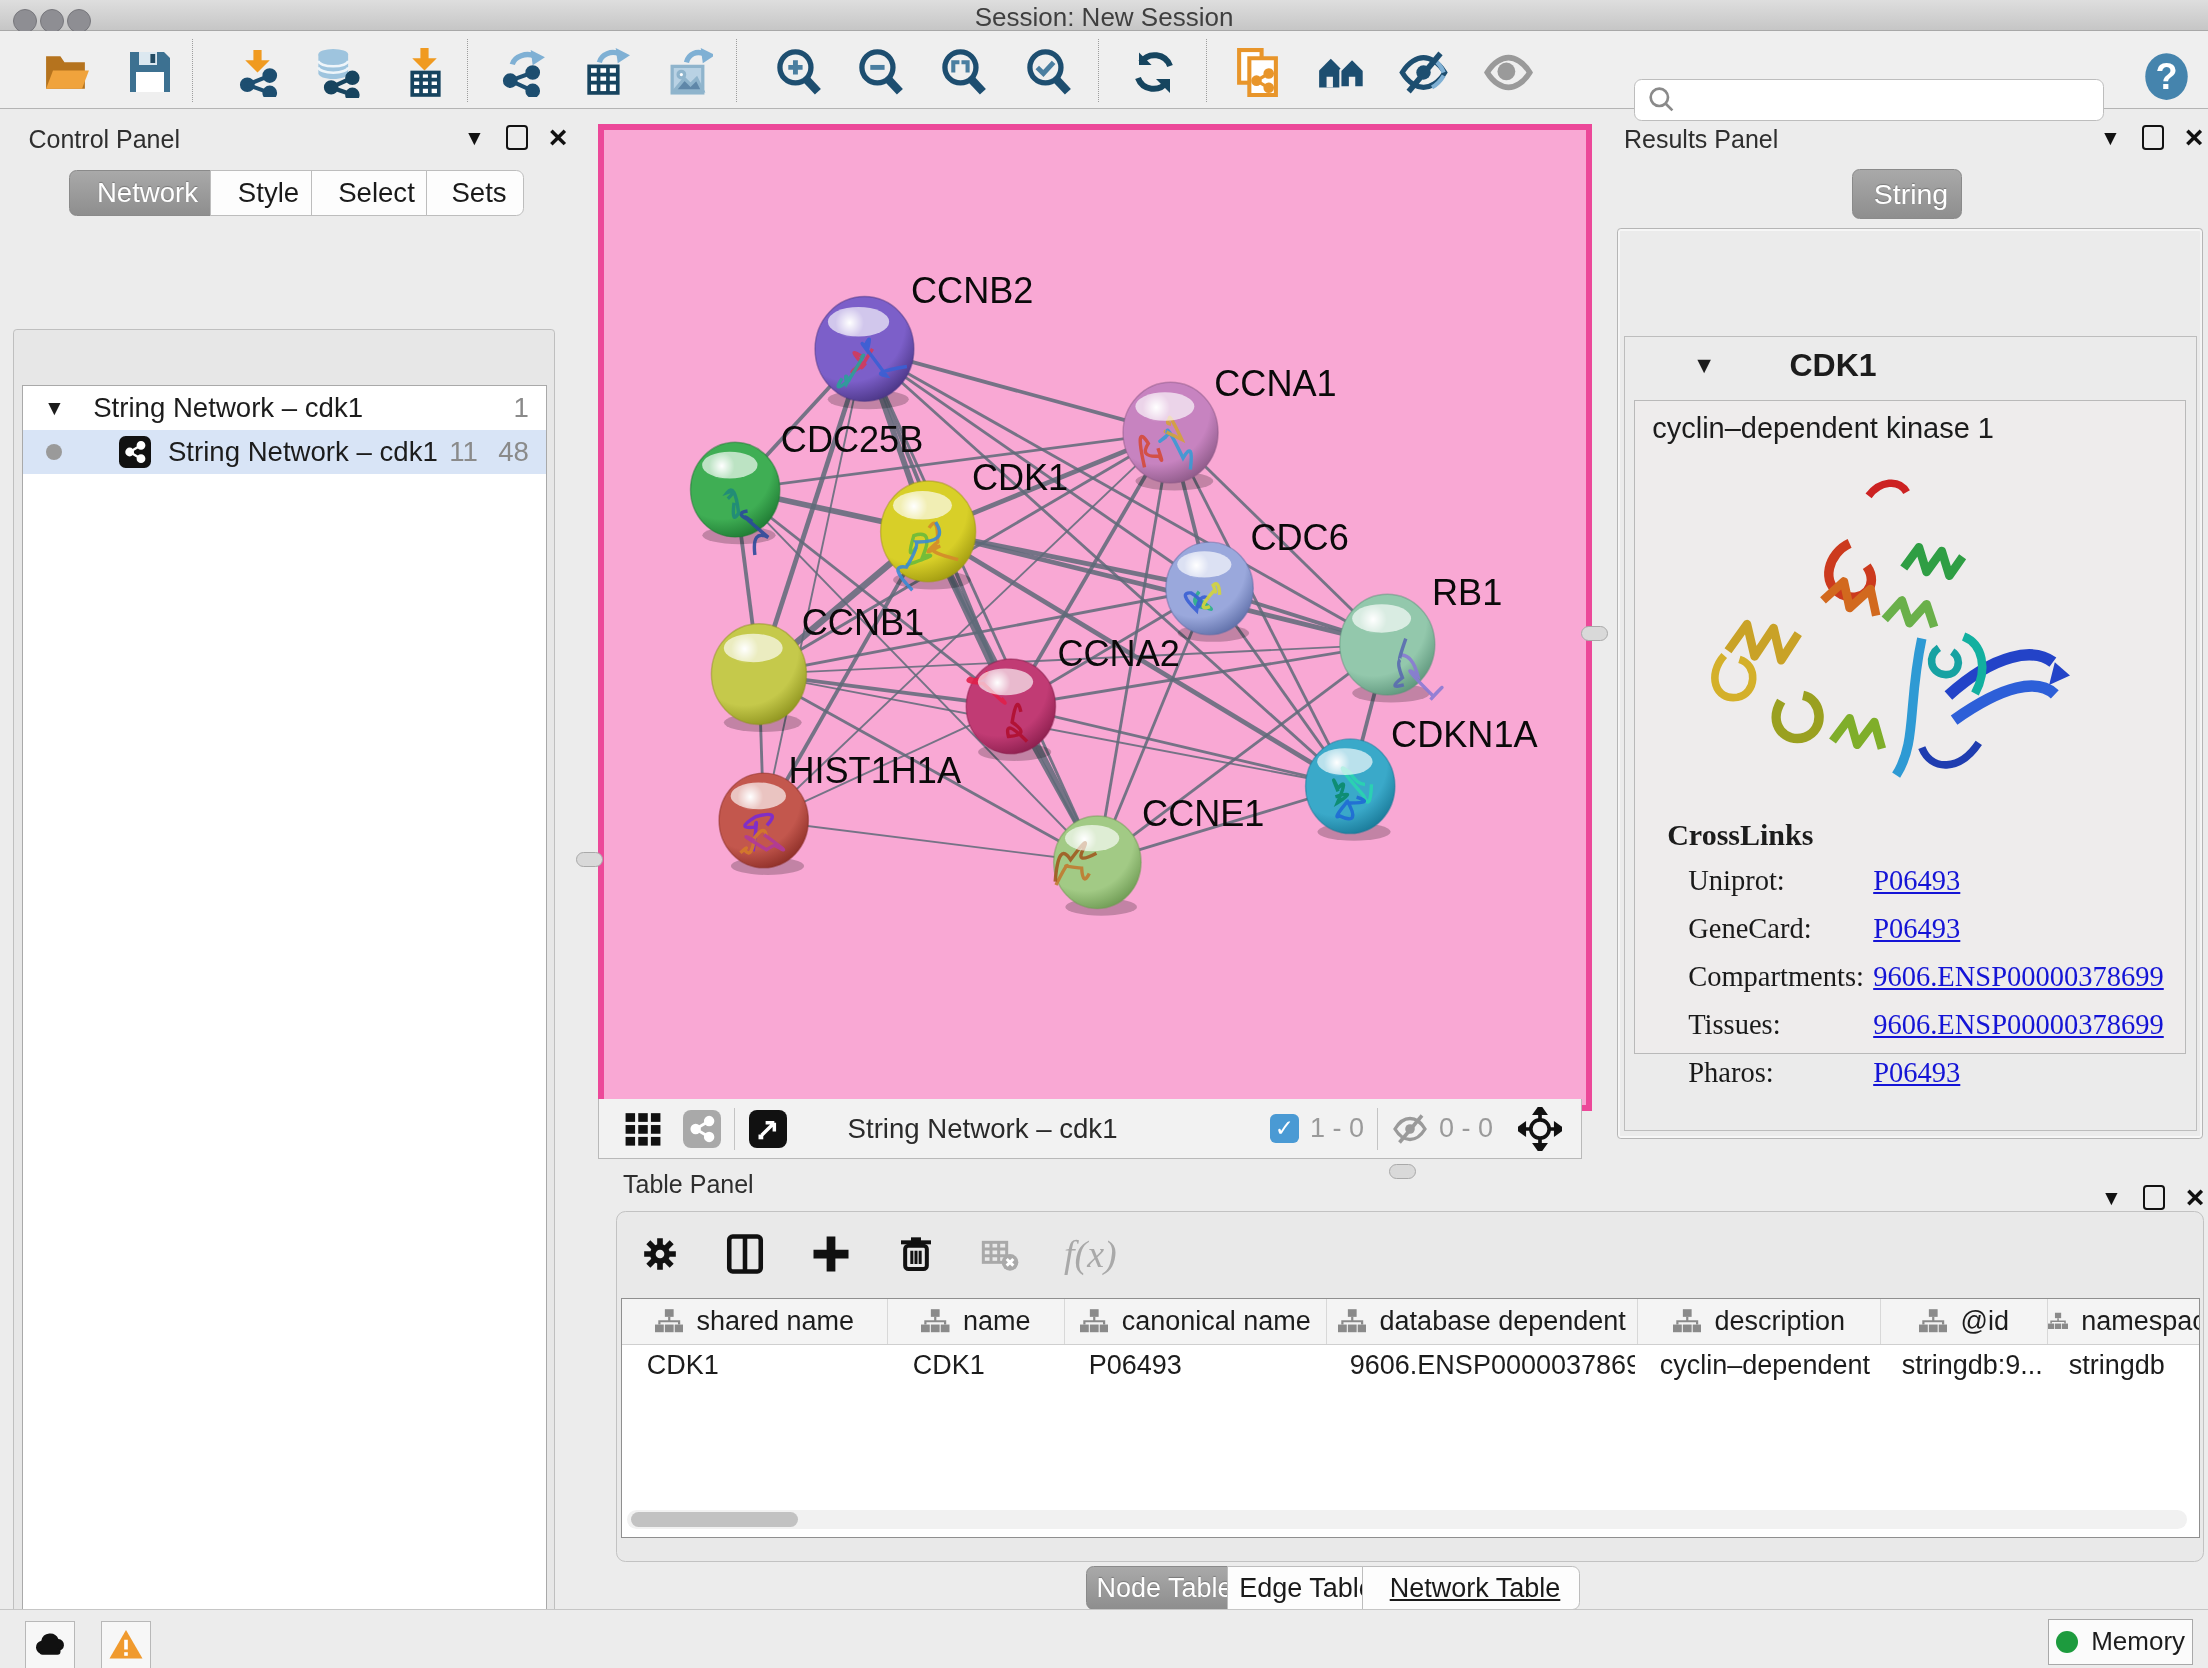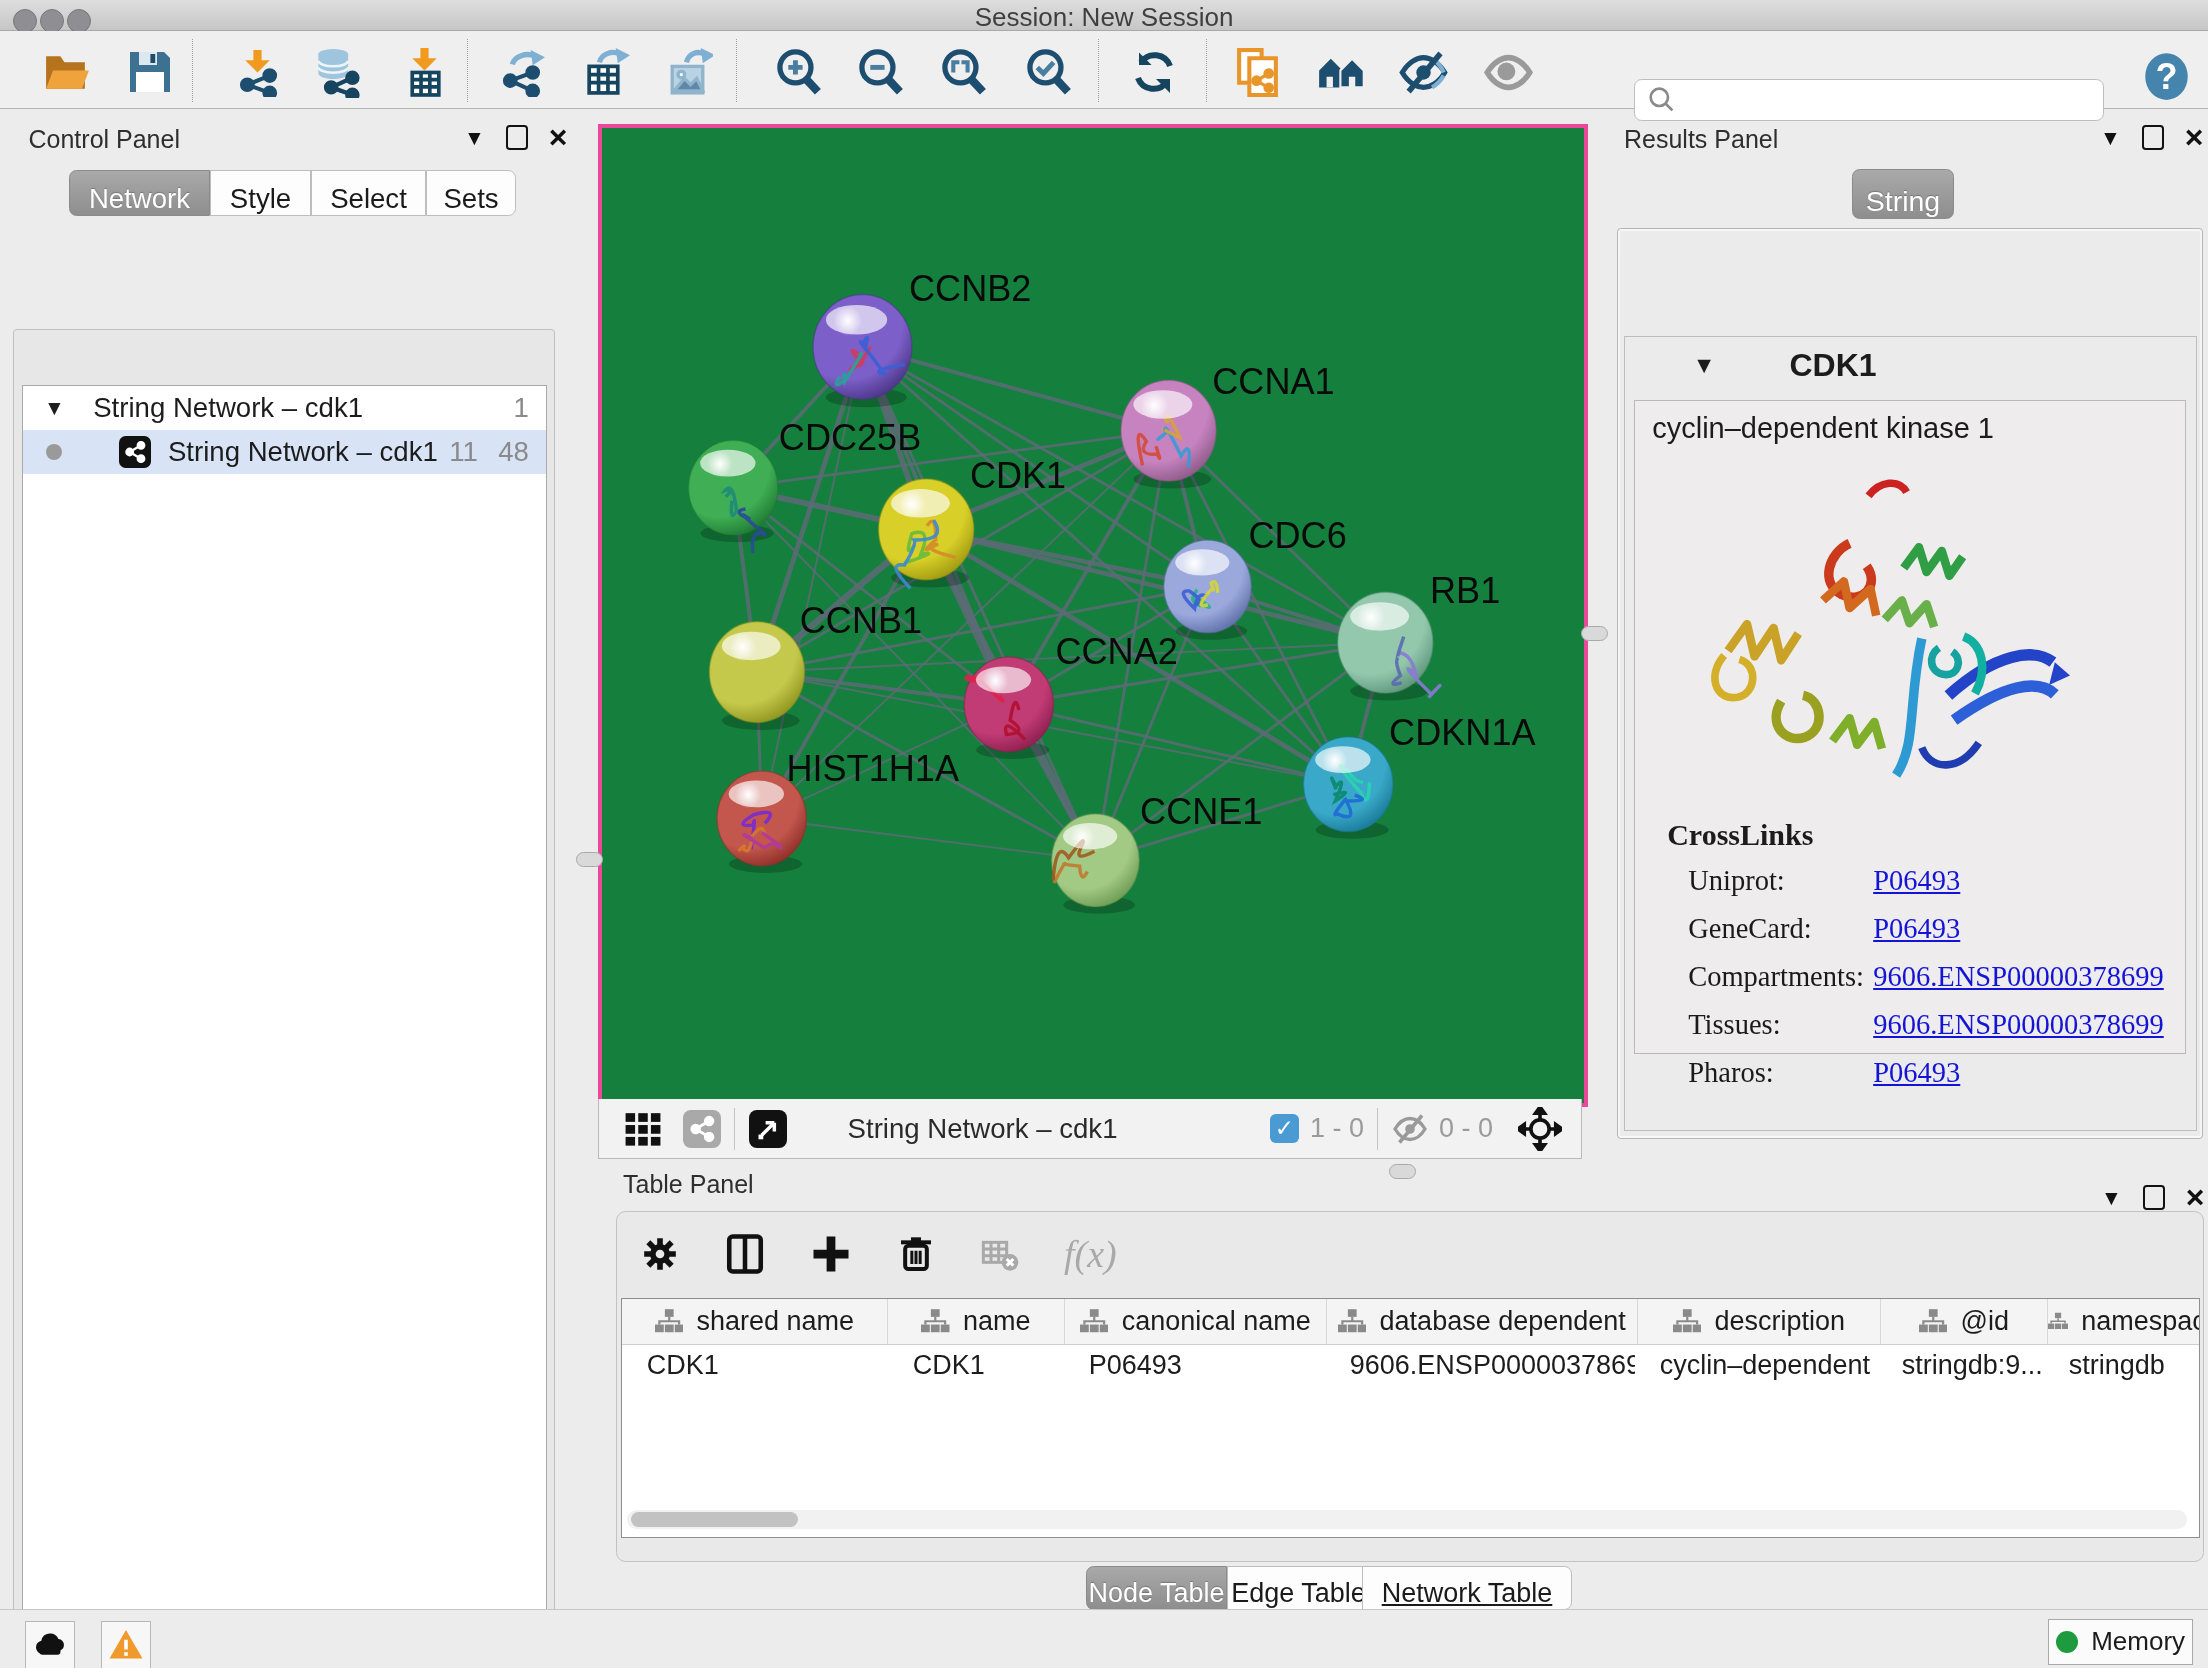--- a/index.html
+++ b/index.html
@@ -23,36 +23,36 @@
   #search-box{position:absolute;left:1634px;top:48px;width:468px;height:40px;
     background:#fff;border:1.9px solid #bdbdbd;border-radius:7.6px;display:flex;align-items:center;}
   #search-box input{border:none;outline:none;font-size:25px;flex:1;background:transparent;
     font-family:"Liberation Sans",sans-serif;}
   
   .panel-title{font-size:25px;color:#2e2e2e;}
   .win-ctl{display:inline-flex;align-items:center;gap:21px;}
   .ctl-collapse{font-size:21px;color:#111;}
   .ctl-float{width:18px;height:21px;border:2.9px solid #111;border-radius:3.8px;display:inline-block;}
   .ctl-close{font-size:32px;font-weight:900;color:#111;line-height:21px;}
-  .tab{display:inline-flex;align-items:flex-end;justify-content:center;
-    border:1px solid #bdbdbd;background:#fdfdfd;font-size:27.6px;color:#1a1a1a;}
+  .tab{display:inline-flex;align-items:center;justify-content:center;
+    border:1px solid #bdbdbd;background:#fdfdfd;font-size:27.6px;color:#1a1a1a;padding-left:8px;}
   .tab.active{background:linear-gradient(#a9a9a9,#8e8e8e);color:#fff;border-color:#8a8a8a;
     text-shadow:0 -1px 1px rgba(0,0,0,.25);}
   
   .cp-tab{height:44px;}
   #cp-box{left:13.3px;top:221px;width:540px;height:1354px;background:#e7e7e7;
     border:1px solid #bfbfbf;border-radius:3.8px;}
   #cp-status{position:absolute;left:0;top:7.6px;width:100%;height:40px;display:flex;align-items:center;}
   #cp-list{position:absolute;left:7.6px;top:55px;width:523px;height:1290px;background:#fff;
     border:1px solid #a9a9a9;}
   .tree-row{position:relative;height:44px;display:flex;align-items:center;font-size:27.6px;}
   .tree-count{color:#8a8a8a;}
   
-  #net-canvas{left:598px;top:124px;width:982px;height:975px;background:#15803d;
-    border:4px solid #ec4899;}
+  #net-canvas{left:598px;top:124px;width:982px;height:975px;background:#f9a8d4;
+    border:6px solid #ec4899;}
   #net-toolbar{left:598px;top:1099px;width:982px;height:59px;background:#f2f2f2;
     border:1px solid #b9b9b9;border-top:none;display:flex;align-items:center;}
   .ntb-sep{width:0;height:42px;border-left:1px solid #c4c4c4;margin:0 13.3px;}
   .splitter-dot{position:absolute;width:25px;height:13.3px;border-radius:7.6px;
     background:#d9d9d9;border:1px solid #a9a9a9;}
   
   #rp-box{left:1617px;top:228px;width:584px;height:909px;background:#ebebeb;
     border:1px solid #b5b5b5;border-radius:3.8px;box-shadow:inset 0 0 0 1.9px #f6f6f6;}
   #rp-btnrow{position:absolute;left:5.7px;top:9.5px;width:571px;height:91px;
     border:1px solid #bdbdbd;background:#ebebeb;display:flex;align-items:center;justify-content:center;gap:36px;}

